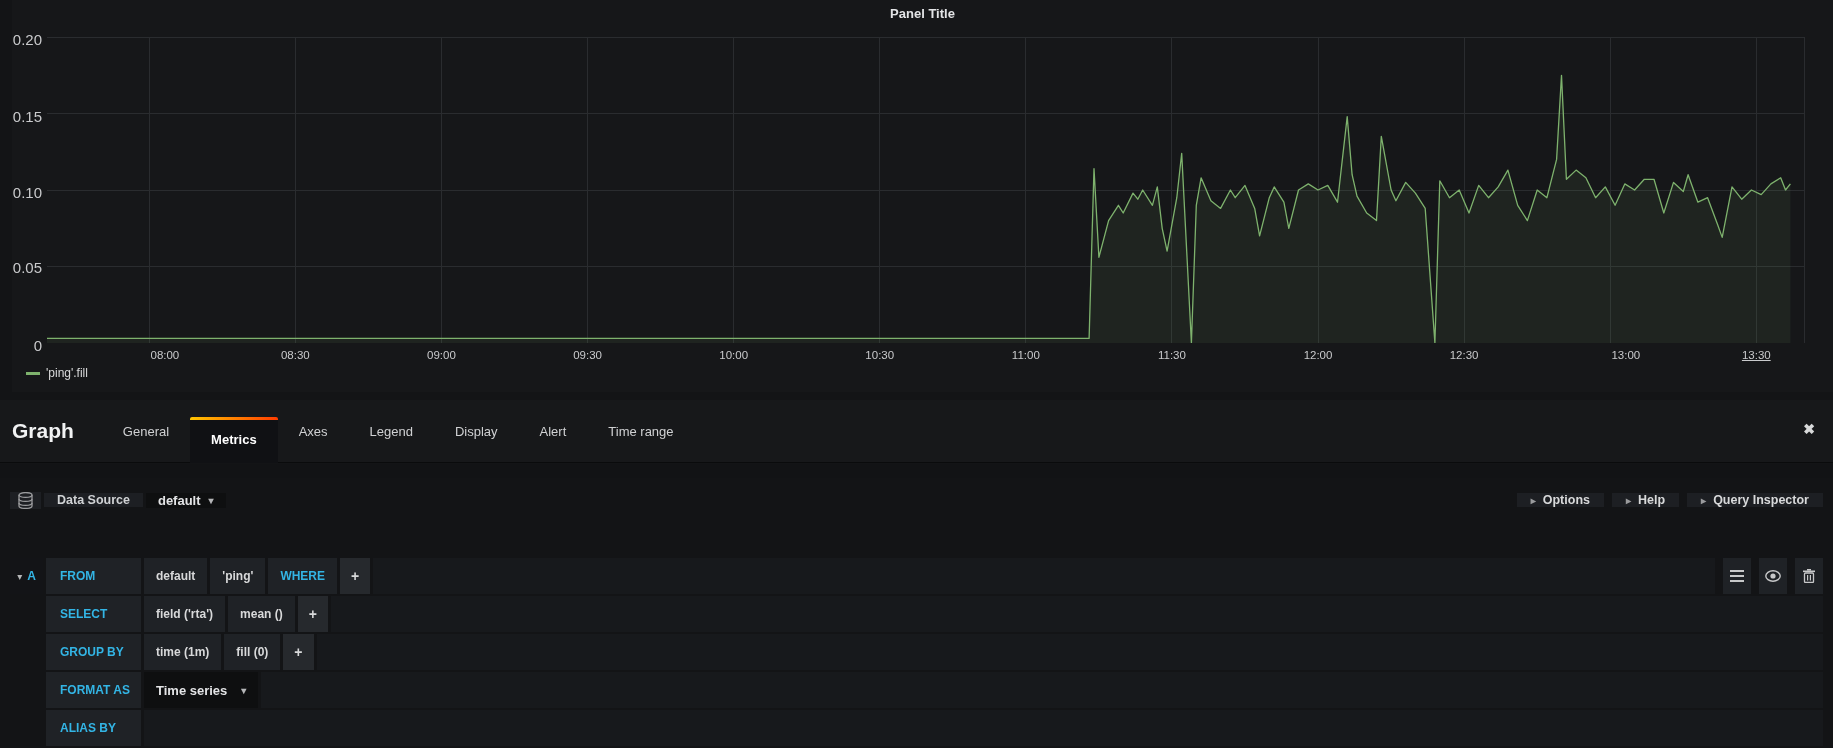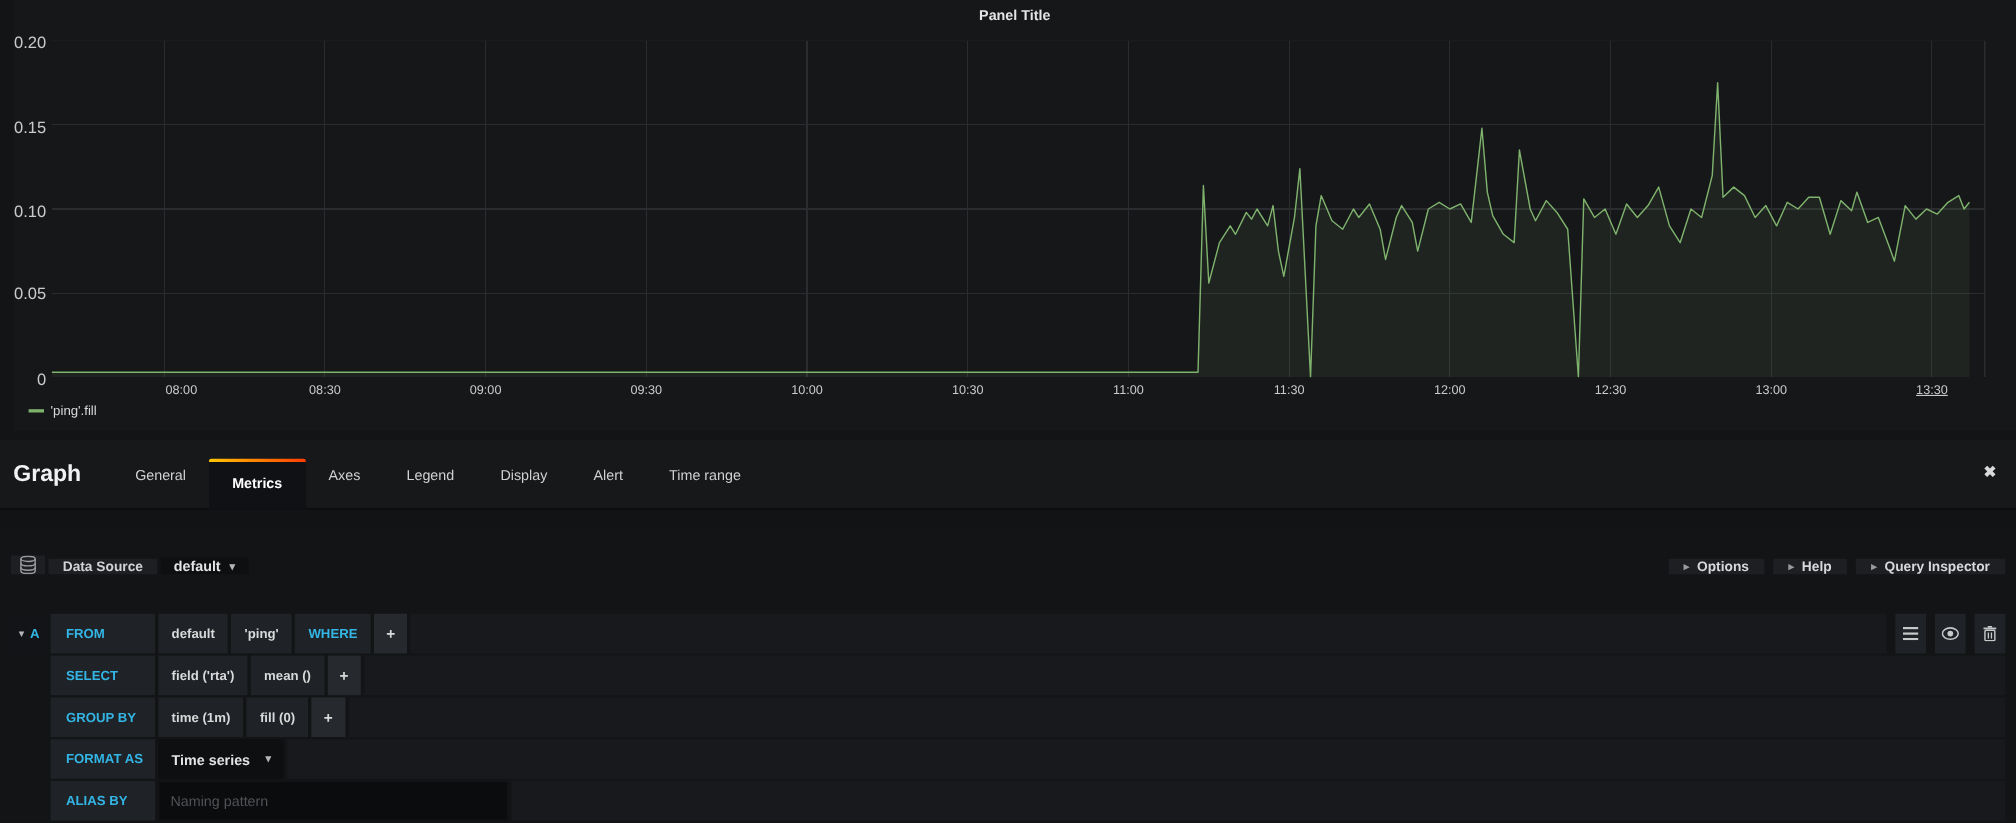--- a/index.html
+++ b/index.html
@@ -29,21 +29,21 @@
                 border-radius:2px 2px 0 0; color:#ffffff; font-weight:bold; }
   .tab.active::before { content:""; position:absolute; left:0; top:0; width:100%; height:3px;
                 border-radius:2px 2px 0 0;
                 background:linear-gradient(90deg,#ffc500 0%,#ff3c00 100%); }
   #close-icon { position:absolute; right:18px; top:22px; color:#d8d9da; font-size:14px;
                 font-weight:bold; cursor:pointer; line-height:1; }
   #tabbar-shadow { position:absolute; left:0; top:464px; width:1833px; height:14px; background:#121315; }
 
   
   #datasource-row { position:absolute; left:10px; top:478px; width:1813px; height:44px;
-                    display:flex; align-items:flex-end; gap:3px; }
+                    display:flex; align-items:center; gap:3px; }
   .ds-cell { background:#1d1f23; display:flex; align-items:center; padding:0 13px; }
   .ds-icon-cell { width:31px; padding:0; justify-content:center; }
   .ds-label { font-size:12.5px; font-weight:bold; color:#d0d2d4; }
   .ds-dropdown { background:#0e0f10; display:flex; align-items:center; gap:8px; padding:0 12px;
                  font-size:13px; font-weight:bold; color:#e3e4e6; cursor:pointer; }
   .ds-filler { flex:1; background:#191b1e; }
   .panel-btn { background:#1d1f23; border:none; color:#d8d9da; font-family:inherit;
                font-size:12.5px; font-weight:bold; display:flex; align-items:center; gap:7px;
                padding:0 14px; margin-left:5px; cursor:pointer; }
   .caret-r { color:#9a9b9d; font-size:10px; }
@@ -112,21 +112,21 @@
         <div class="x-tick" style="left: 107.266px; top: 349px; text-align: right;">08:00</div>
         <div class="x-tick" style="left: 253.36px; top: 349px;">08:30</div>
         <div class="x-tick" style="left: 399.454px; top: 349px;">09:00</div>
         <div class="x-tick" style="left: 545.548px; top: 349px;">09:30</div>
         <div class="x-tick" style="left: 691.643px; top: 349px;">10:00</div>
         <div class="x-tick" style="left: 837.737px; top: 349px;">10:30</div>
         <div class="x-tick" style="left: 983.831px; top: 349px;">11:00</div>
         <div class="x-tick" style="left: 1129.93px; top: 349px;">11:30</div>
         <div class="x-tick" style="left: 1276.02px; top: 349px;">12:00</div>
         <div class="x-tick" style="left: 1422.11px; top: 349px;">12:30</div>
-        <div class="x-tick" style="left: 1568.21px; top: 349px;">13:00</div>
+        <div class="x-tick" style="left: 1568.21px; top: 349px; text-align: right;">13:00</div>
         <div class="x-tick" style="left: 1714.3px; top: 349px; text-decoration: underline;">13:30</div>
       </div>
     <div id="legend">
       <span class="legend-swatch"></span>
       <span class="legend-label">'ping'.fill</span>
     </div>
   </section>
 
   <section id="tabbar">
     <span id="editor-title">Graph</span>
@@ -235,18 +235,17 @@
       <div class="qdropdown">
         <span>Time series</span>
         <span class="caret-d">▾</span>
       </div>
       <div class="qfiller"></div>
     </div>
 
     <div class="qrow">
       <div class="rowindent"></div>
       <div class="qlabel">ALIAS BY</div>
-      <input class="qinput" placeholder="Naming pattern" style="">
       <div class="qfiller"></div>
     </div>
 
   </section>
 </div>
 
 </body></html>

